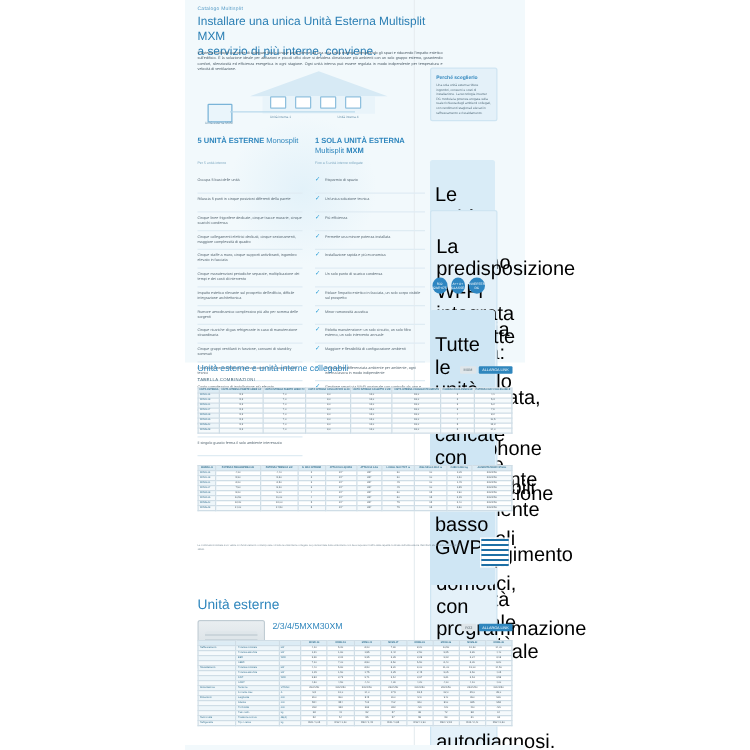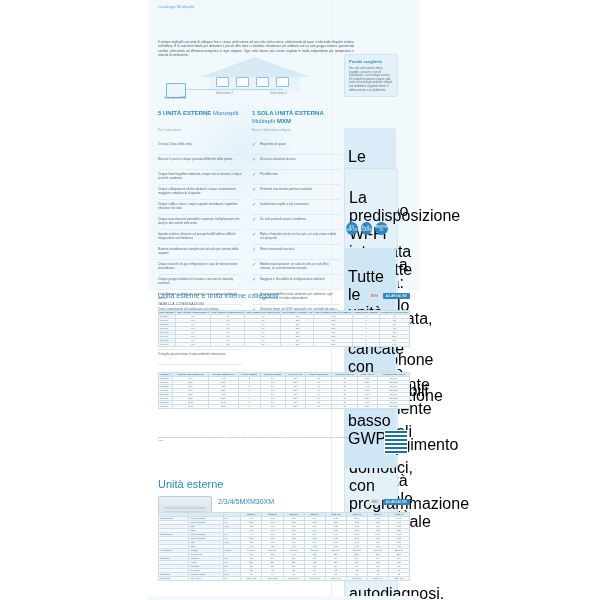--- a/index.html
+++ b/index.html
@@ -82,20 +82,24 @@
   <div class="sidebar-left"></div>
   <div class="sidebar-right"></div>
 
   <div class="sheet">
     <div class="band"></div>
     <div class="vrule"></div>
     <div class="wm"></div>
 
     <div class="runhead">Catalogo Multisplit</div>
 
+    <div class="title">
+      <span>Installare una unica Unità Esterna Multisplit MXM</span><br>
+      <span>a servizio di più interne, conviene.</span>
+    </div>
 
     <div class="intro">Il sistema multisplit consente di collegare fino a cinque unità interne ad una sola unità esterna, ottimizzando gli spazi e riducendo l'impatto estetico sull'edificio. È la soluzione ideale per abitazioni e piccoli uffici dove si desidera climatizzare più ambienti con un solo gruppo esterno, garantendo comfort, silenziosità ed efficienza energetica in ogni stagione. Ogni unità interna può essere regolata in modo indipendente per temperatura e velocità di ventilazione.</div>
 
     <div class="diagram">
       <div class="house">
         <div class="roof"></div>
         <div class="body"></div>
       </div>
       <div class="outunit"></div>
       <div class="caplabel" style="left:4px;top:42px;">Unità esterna MXM</div>

